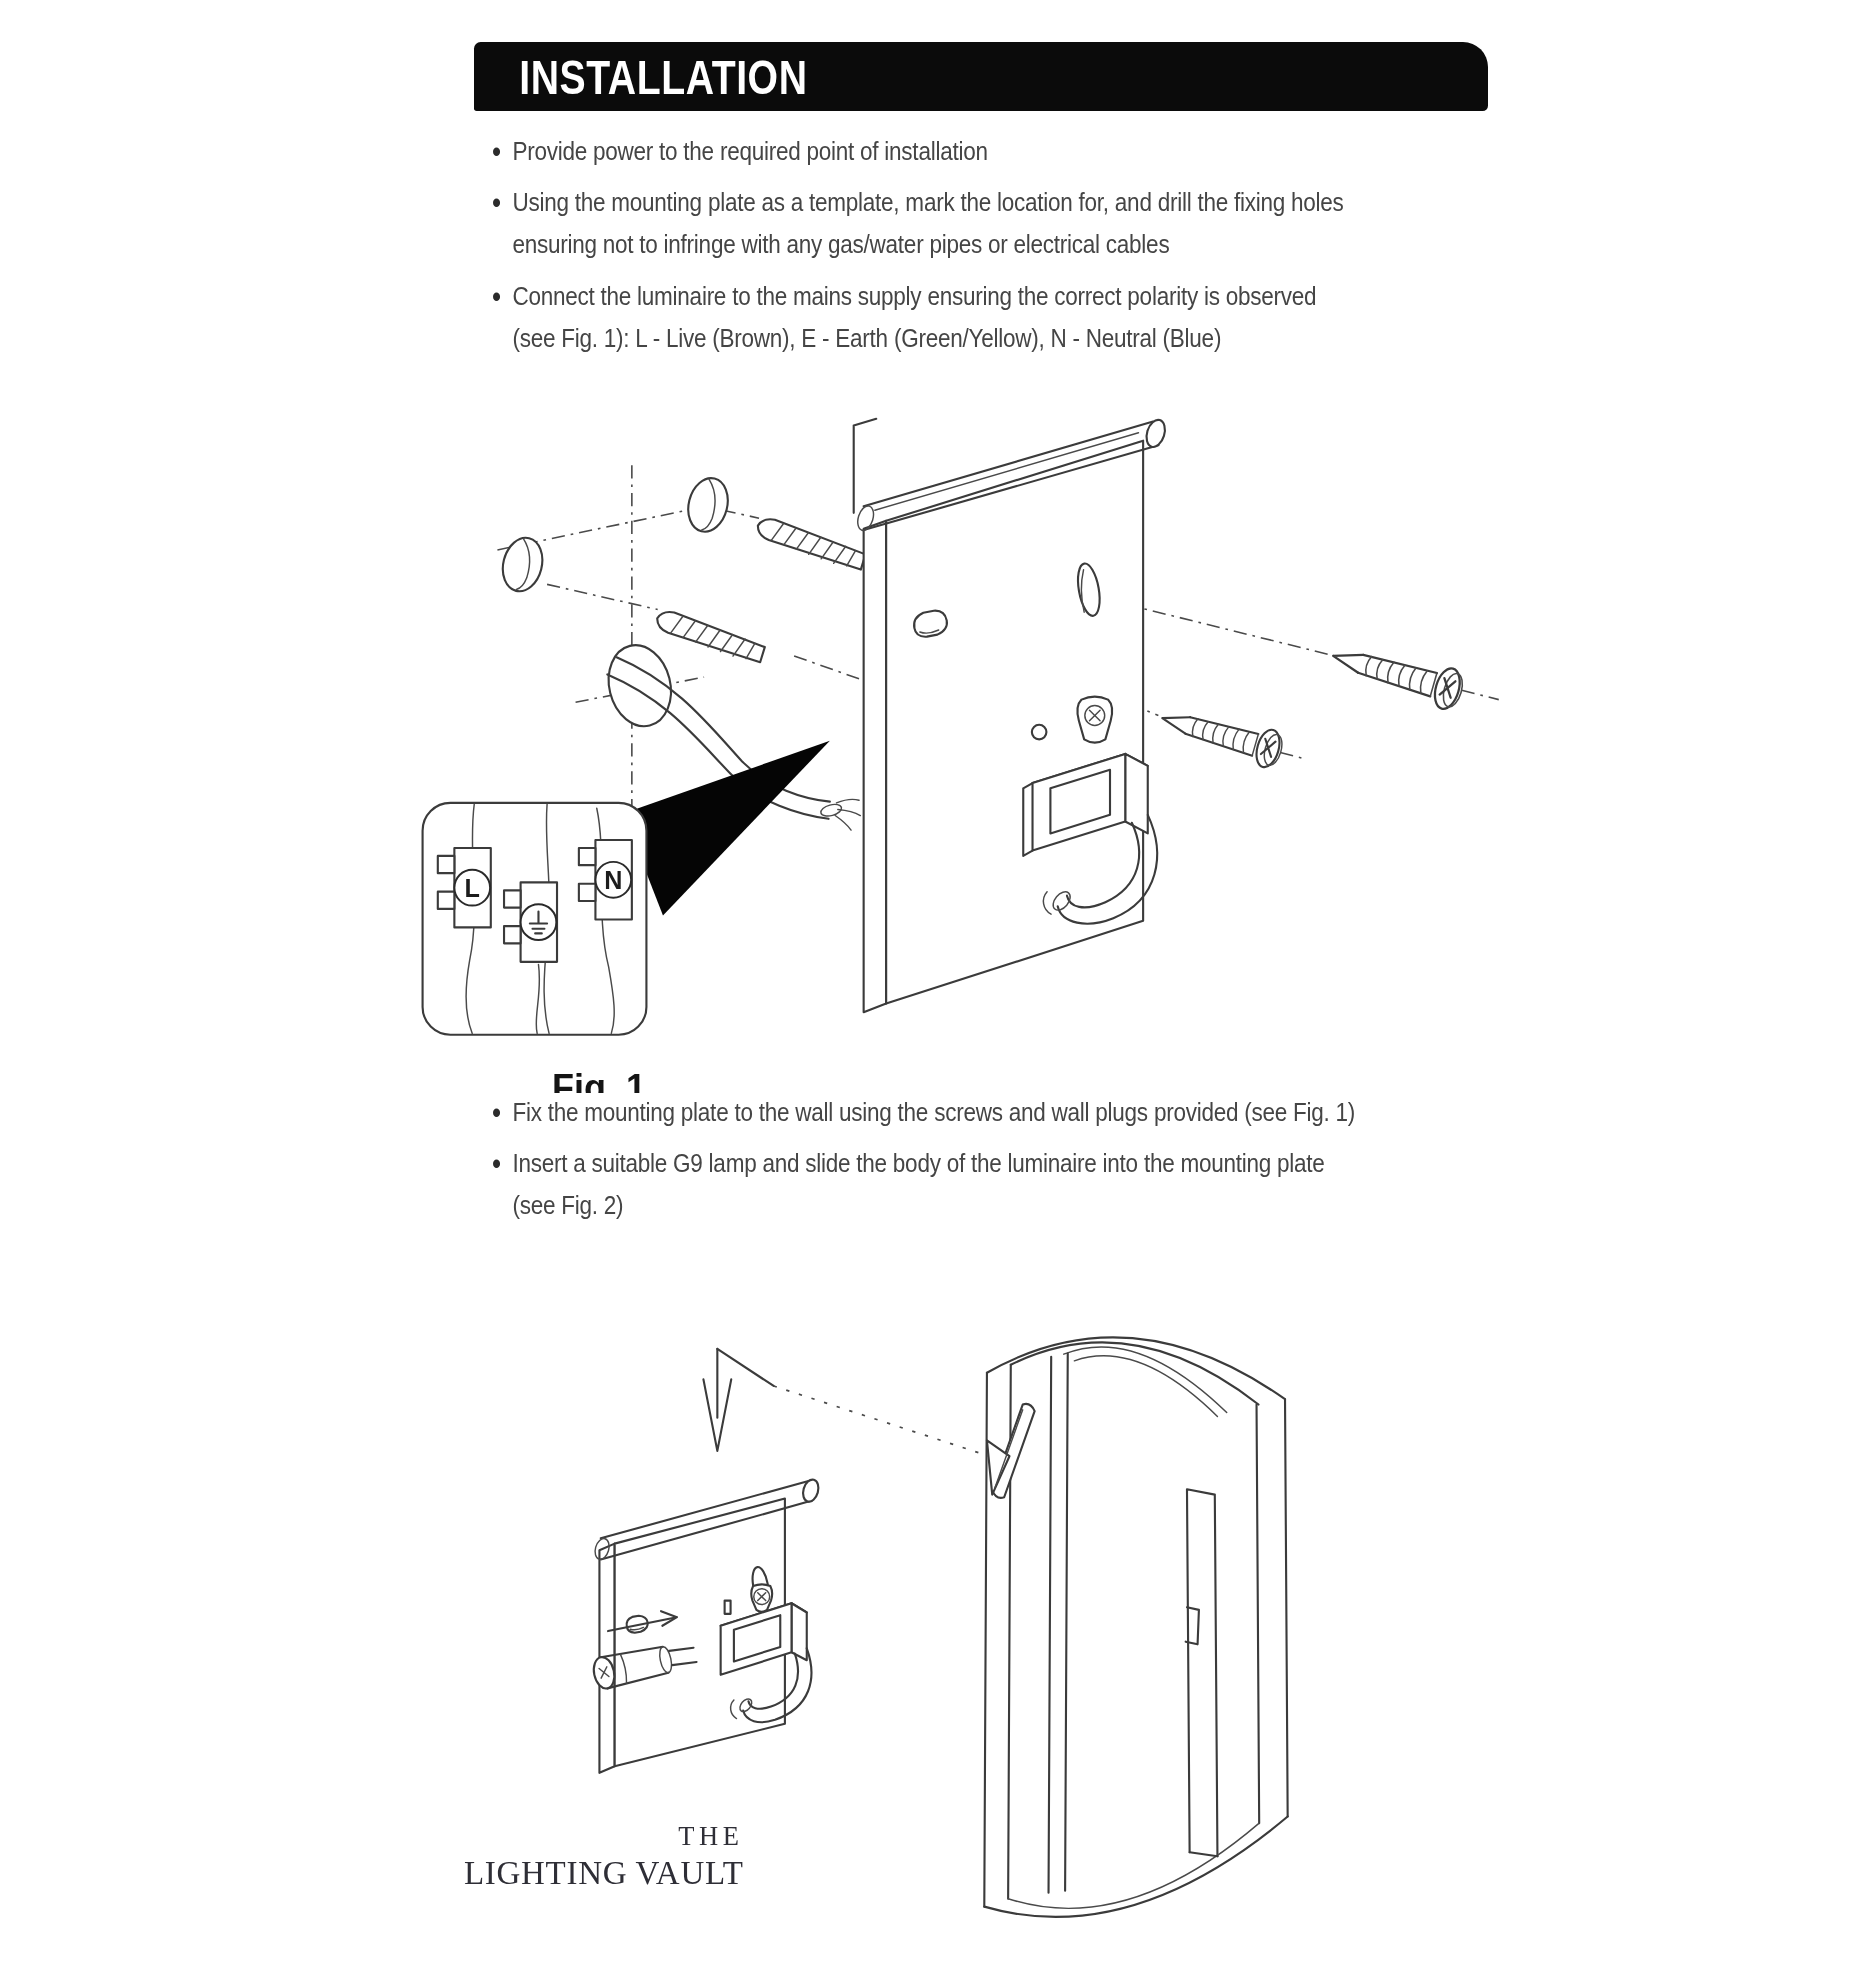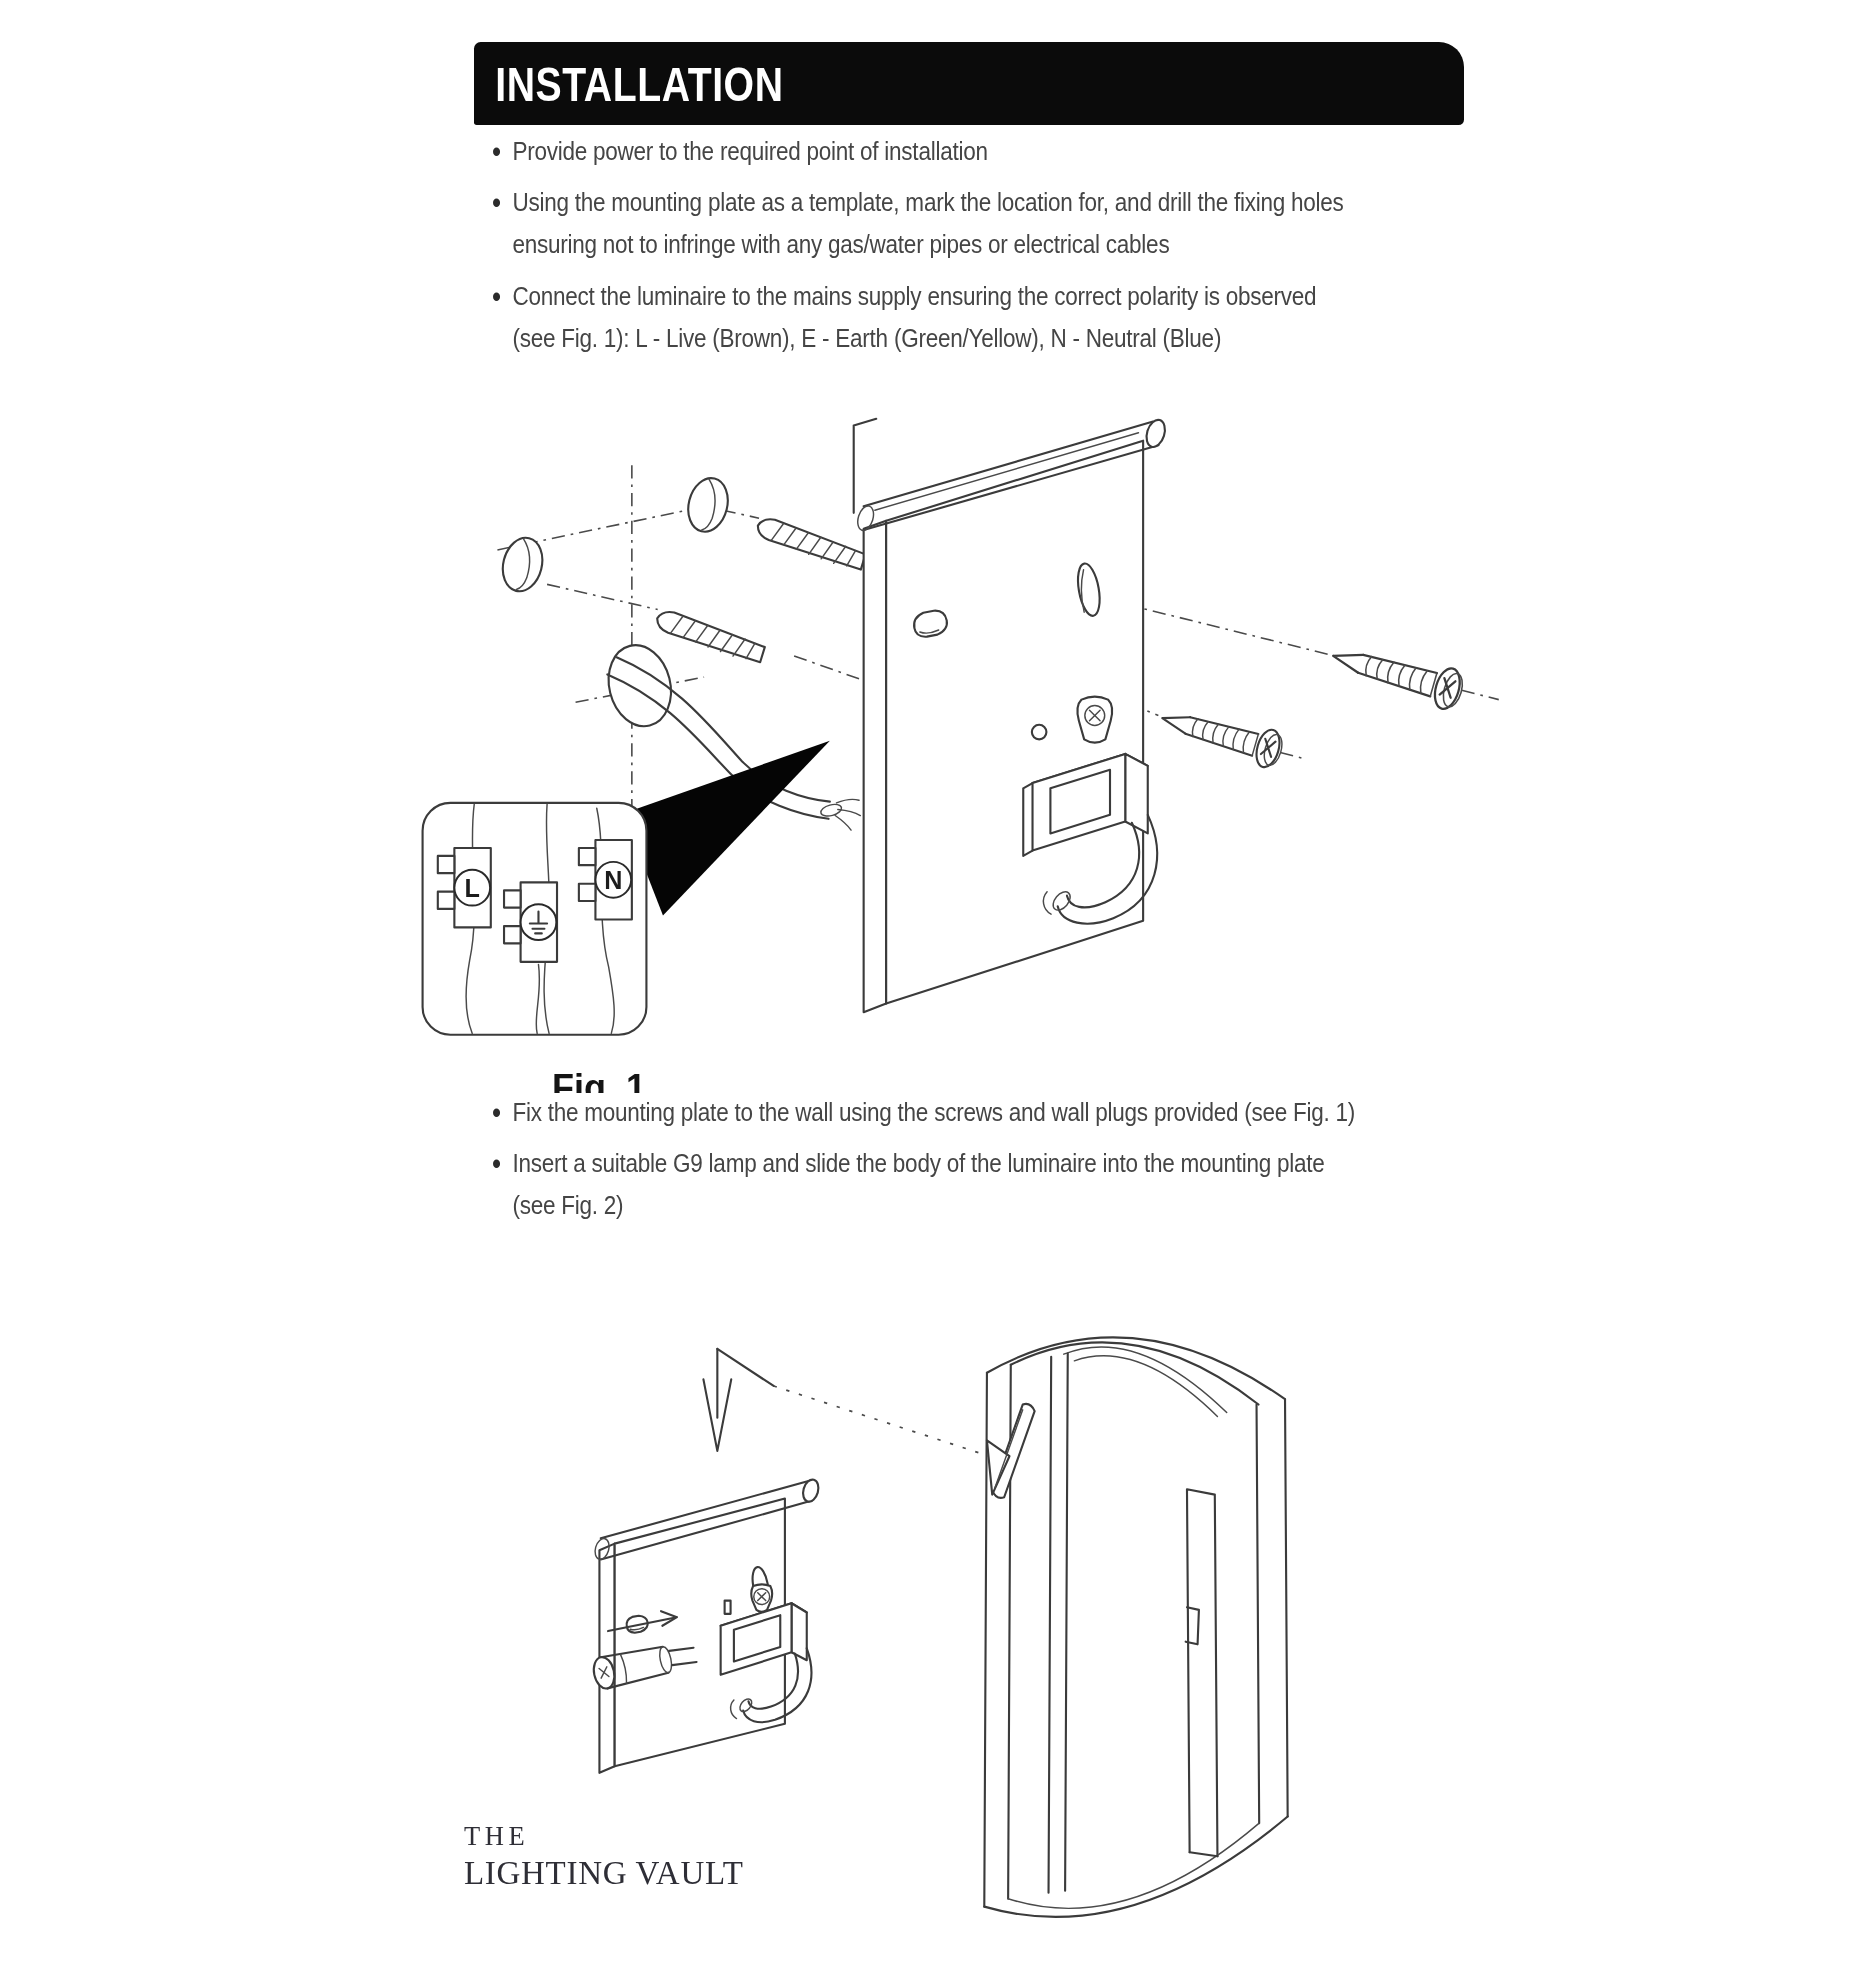--- a/index.html
+++ b/index.html
@@ -5,24 +5,24 @@
   html,body{margin:0;padding:0;background:#f4f4f4;}
   .page{
     position:relative;
     width:1874px;height:1965px;
     background:#ffffff;
     font-family:"Liberation Sans",sans-serif;
     overflow:hidden;
   }
   
   .bar{
-    position:absolute;left:474px;top:42px;width:990px;height:83px;
+    position:absolute;left:474px;top:42px;width:990px;height:69px;
     background:#0b0b0b;
     border-radius:6.6px 25px 5.3px 2.7px;
-    display:flex;align-items:center;
+    display:flex;align-items:center;padding-left:24px;
   }
   .bar-title-wrap{
     transform:scaleX(0.8);transform-origin:left center;
     padding-left:26.5px;white-space:nowrap;
   }
   .bar h1{
     margin:0;color:#ffffff;font-size:49px;font-weight:bold;
     letter-spacing:0.7px;
   }
   
@@ -61,21 +61,21 @@
   svg{overflow:visible;}
   .ln{stroke:#3b3b3b;stroke-width:3.2;fill:none;stroke-linecap:round;stroke-linejoin:round;}
   .lnf{stroke:#3b3b3b;stroke-width:3.2;fill:#ffffff;stroke-linejoin:round;}
   .thin{stroke:#4a4a4a;stroke-width:2.2;fill:none;stroke-linecap:round;}
   .dashdot{stroke:#4a4a4a;stroke-width:2.4;fill:none;stroke-dasharray:20 9 4 9;}
   .dashes{stroke:#4a4a4a;stroke-width:2.6;fill:none;stroke-dasharray:5 15;}
   .term-circle{stroke:#2a2a2a;stroke-width:3;fill:#ffffff;}
   .term-text{font-family:"Liberation Sans",sans-serif;font-weight:bold;font-size:38px;fill:#1c1c1c;text-anchor:middle;}
   
   .logo{position:absolute;left:464px;top:1821px;color:#2e2e36;font-family:"Liberation Serif",serif;}
-  .logo-the{font-size:26.5px;letter-spacing:4.6px;}
+  .logo-the{font-size:26.5px;letter-spacing:4.6px;text-align:right;}
   .logo-main{font-size:33px;letter-spacing:0.7px;margin-top:2.7px;}
 </style>
 </head>
 <body>
 
 <div class="page">
 
   <header class="bar">
     <div class="bar-title-wrap">
       <h1>INSTALLATION</h1>

